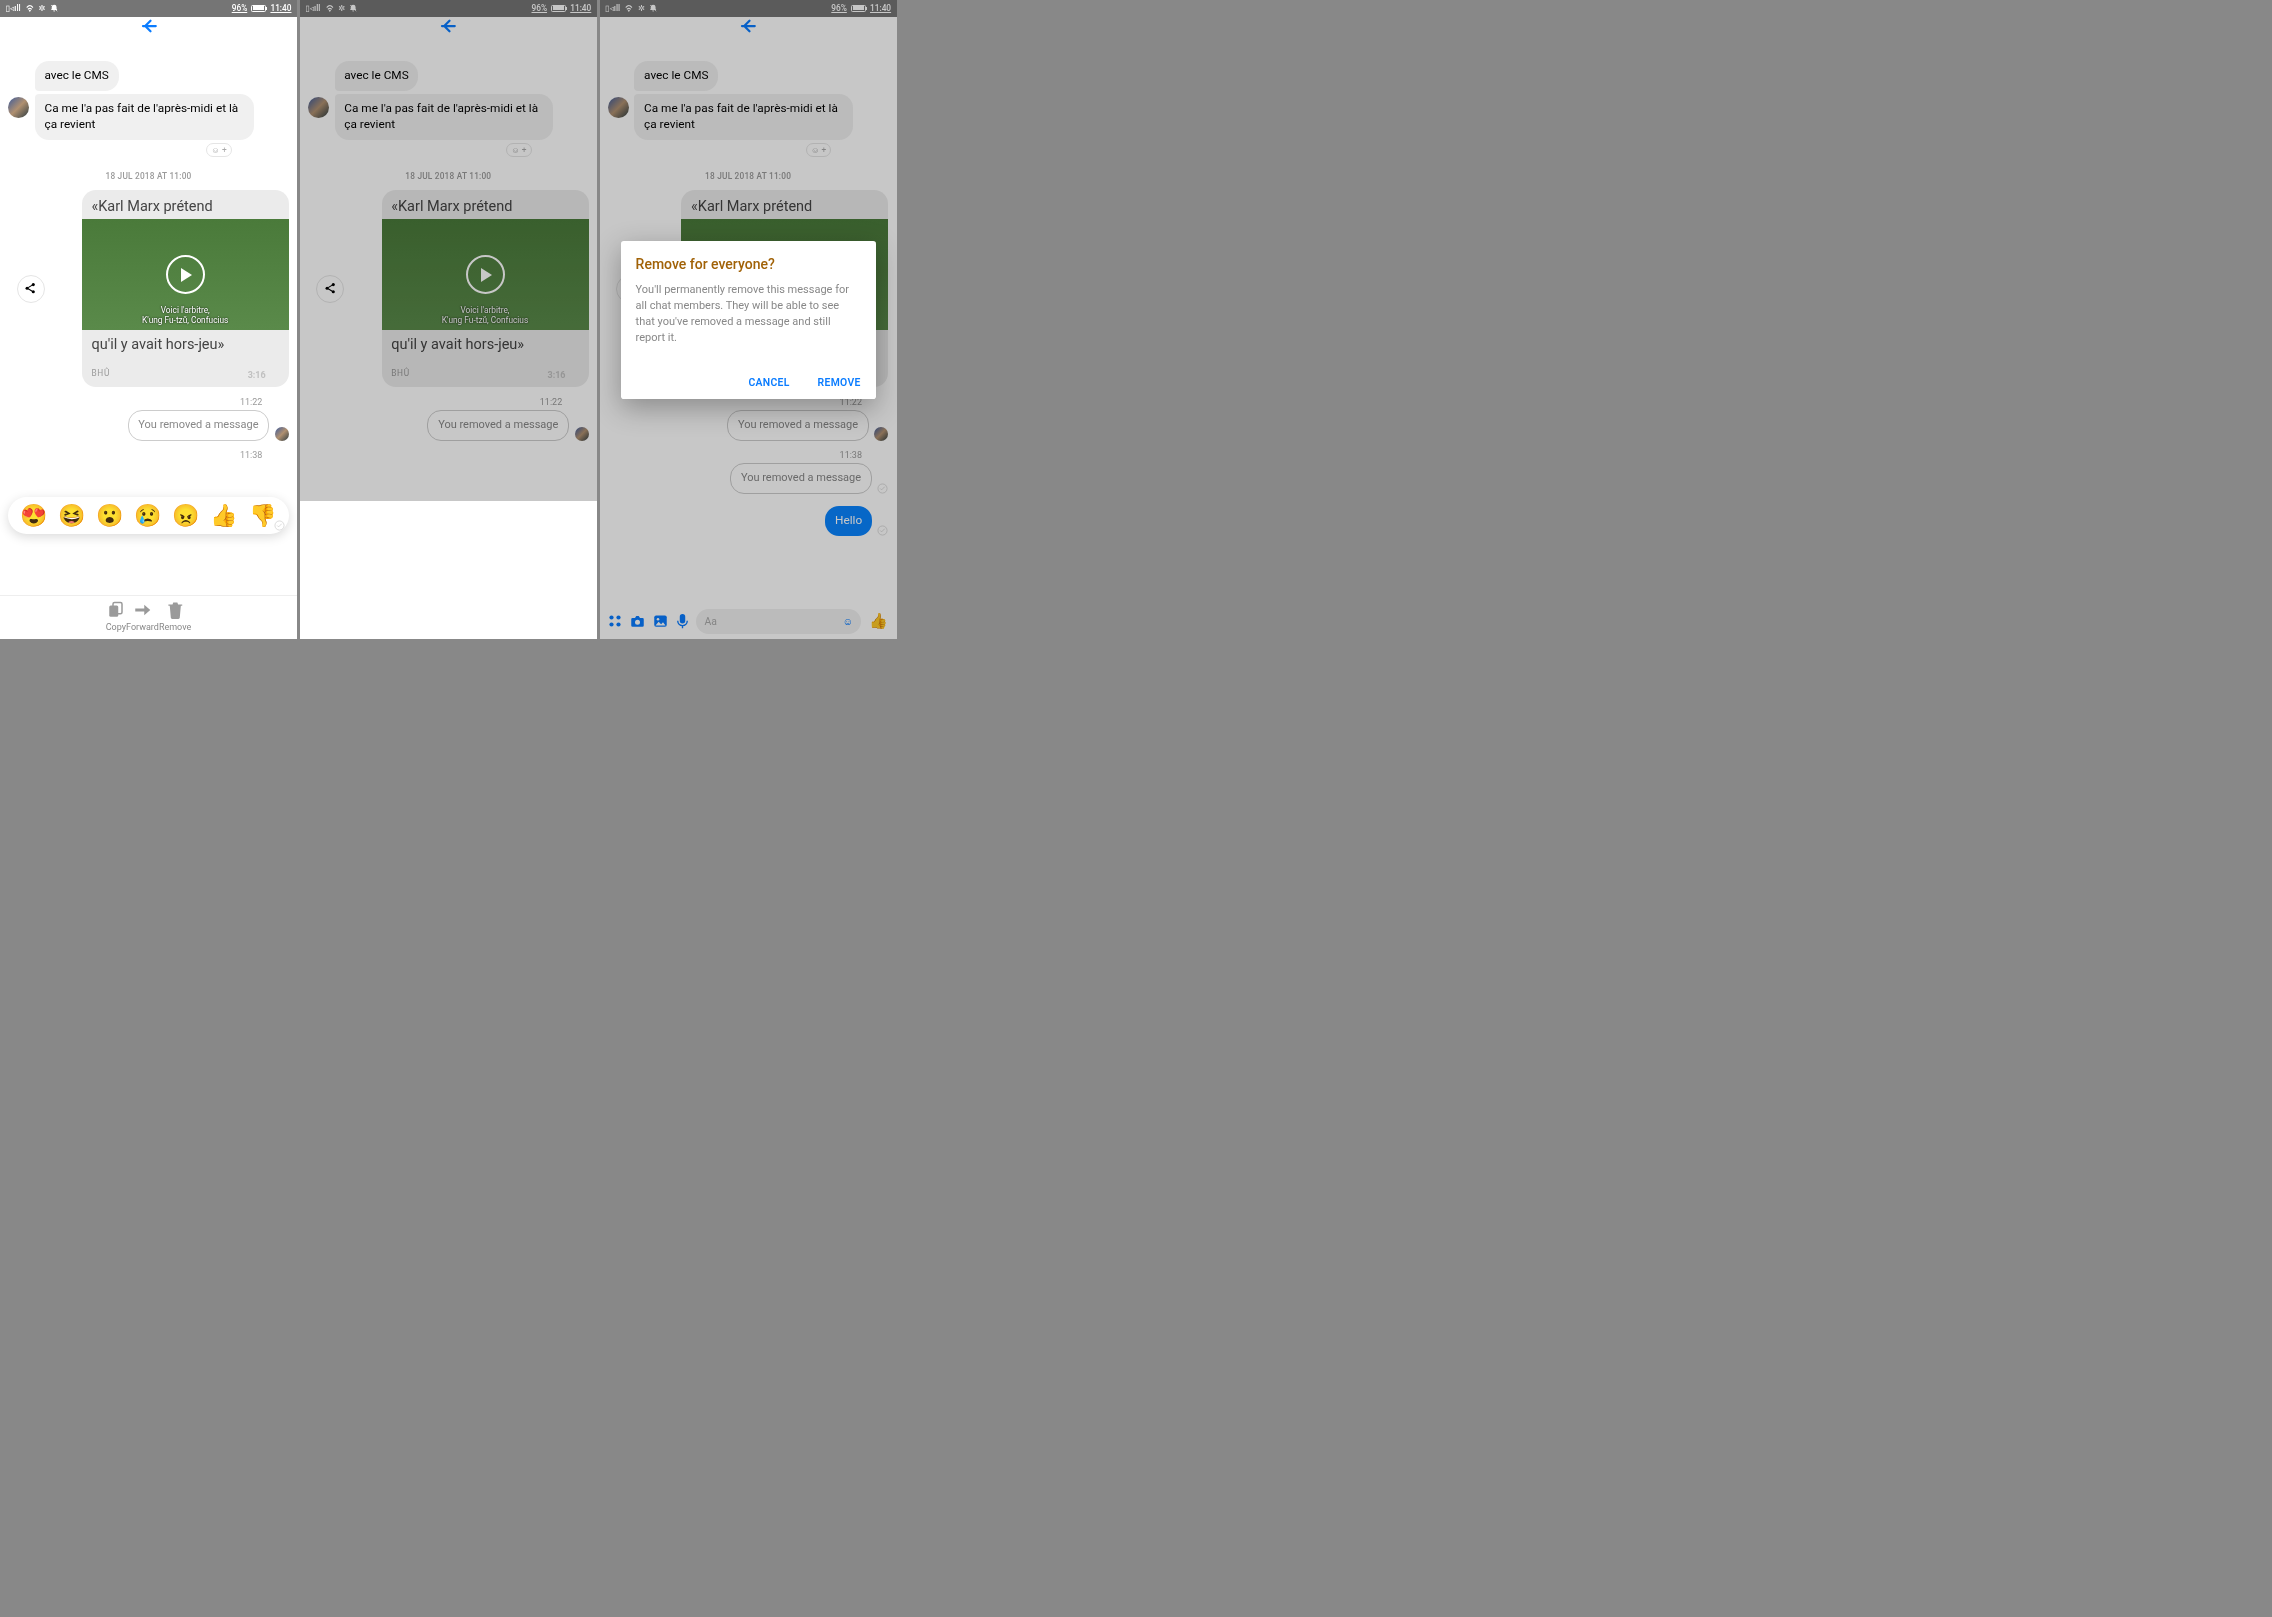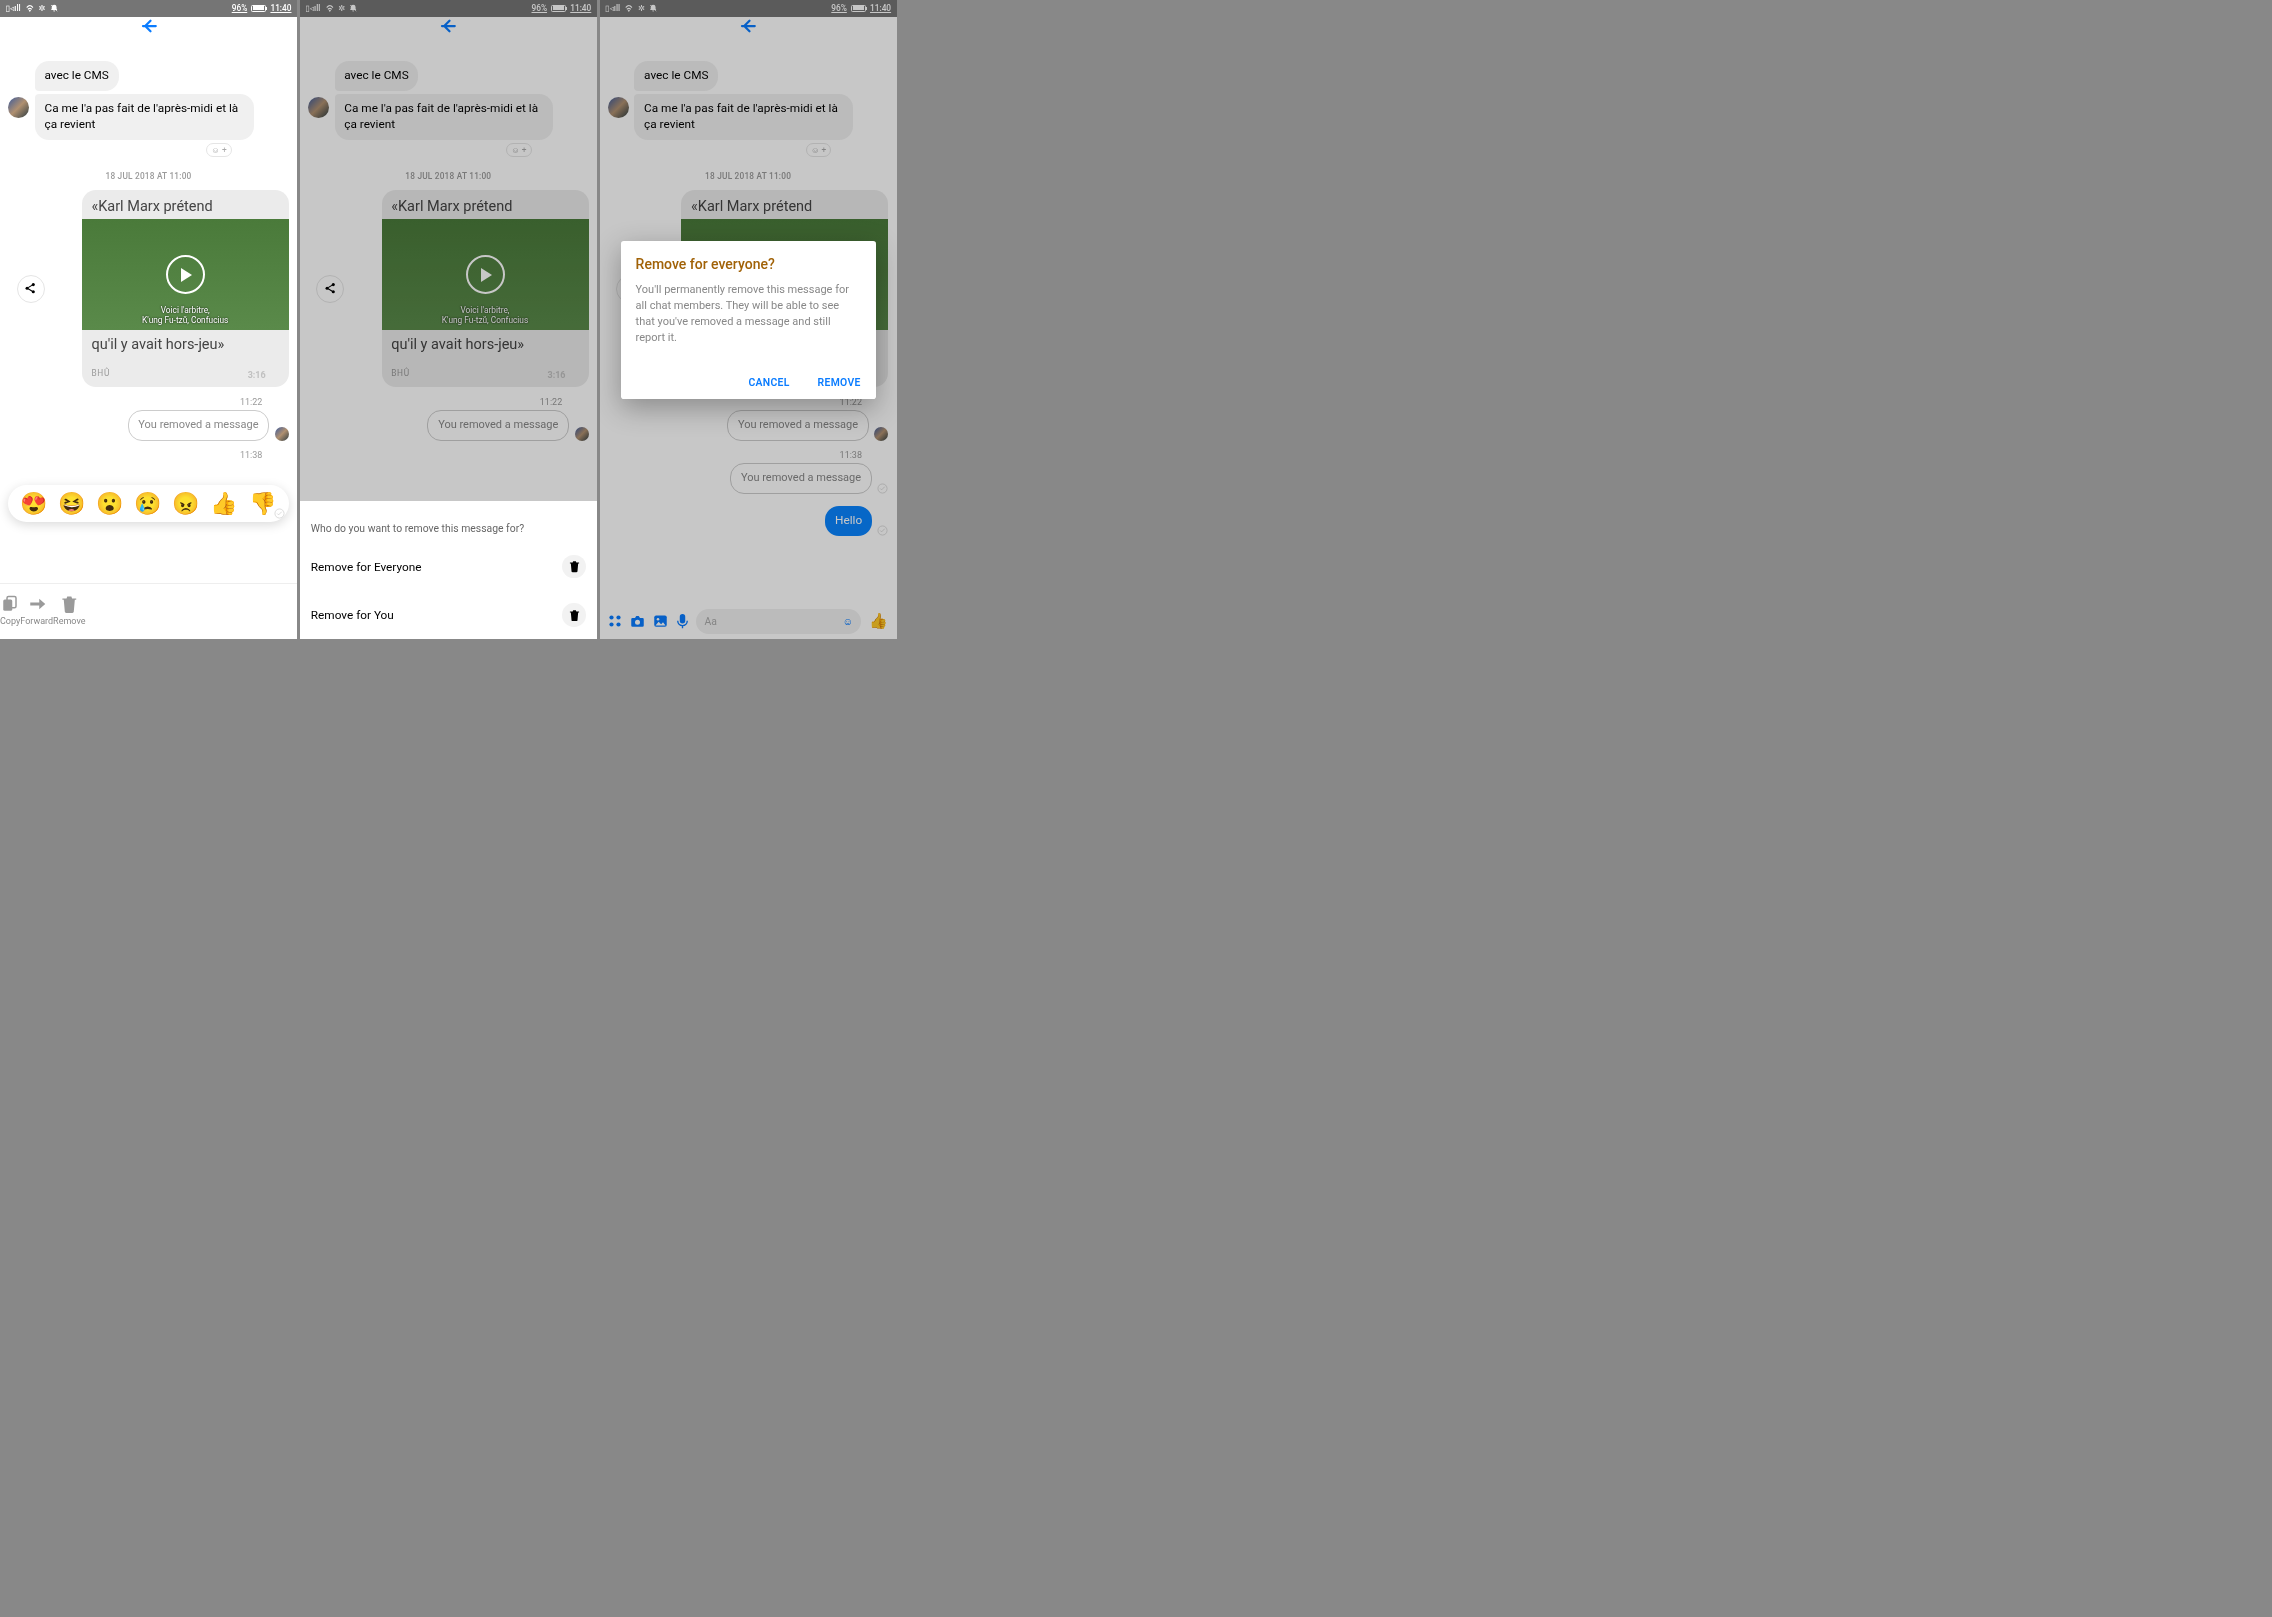--- a/index.html
+++ b/index.html
@@ -137,22 +137,22 @@
 
   
   .reaction-bar {
     position: absolute; left: 8.3px; right: 8.3px; bottom: 61px;
     background: #fff; border-radius: 19.4px; height: 37px;
     box-shadow: 0 2.8px 11px rgba(0,0,0,0.15);
     display:flex; align-items:center; justify-content:space-around; padding:0 7px;
   }
   .emoji { font-size: 22px; }
   .action-bar {
-    height: 56px; background: #fff; border-top: 0.7px solid #eee;
-    display:flex; align-items:center; justify-content:flex-start;
+    height: 44px; background: #fff; border-top: 0.7px solid #eee;
+    display:flex; align-items:center; justify-content:center;
     padding-bottom: 1.4px;
   }
   .action-item { display:flex; flex-direction:column; align-items:center; gap:2.8px; color:#888; font-size:9px;}
   .action-item svg { color:#888; }
 
   
   .scrim {
     position: absolute; inset: 0; background: rgba(0,0,0,0.22);
   }
   .sheet {
@@ -441,39 +441,20 @@
       </div>
       <span class="time-small right" style="padding-right:18px;">11:22</span>
       <div class="msg-row right">
         <div class="bubble hollow">You removed a message</div>
         <div class="avatar xs"></div>
       </div>
     </div>
   </div>
 
   <div class="scrim" style="bottom:138px;"></div>
-  <div class="sheet">
-    <div class="sheet-title">Who do you want to remove this message for?</div>
-    <div class="sheet-item">
-      <span>Remove for Everyone</span>
-      <div class="trash-circle">
-          <svg width="11" height="12.4" viewBox="0 0 24 26">
-            <path fill="#000" d="M4 7h16l-1.5 17c0 1-1 2-2 2h-9c-1 0-2-1-2-2L4 7zm5-5h6l1 3H8l1-3zM2 5h20v2H2z"></path>
-          </svg>
-        </div>
-    </div>
-    <div class="sheet-item">
-      <span>Remove for You</span>
-      <div class="trash-circle">
-          <svg width="11" height="12.4" viewBox="0 0 24 26">
-            <path fill="#000" d="M4 7h16l-1.5 17c0 1-1 2-2 2h-9c-1 0-2-1-2-2L4 7zm5-5h6l1 3H8l1-3zM2 5h20v2H2z"></path>
-          </svg>
-        </div>
-    </div>
-  </div>
 </div>
 
 <div class="phone">
   <div class="status-bar">
     <div class="status-left">
       <span>▯◃ıll</span>
       <span>
           <svg width="9.7" height="7" viewBox="0 0 24 18">
             <path fill="#fff" d="M12 18l-3-4c1-1 2-1.5 3-1.5s2 .5 3 1.5l-3 4zm-6-8c2-2 4-3 6-3s4 1 6 3l-2 2c-1.3-1.3-2.7-2-4-2s-2.7.7-4 2l-2-2zm-3-4C6 2 9 0 12 0s6 2 9 6l-2 2C16.5 5 14 3.5 12 3.5S7.5 5 5 8L3 6z"></path>
           </svg>

